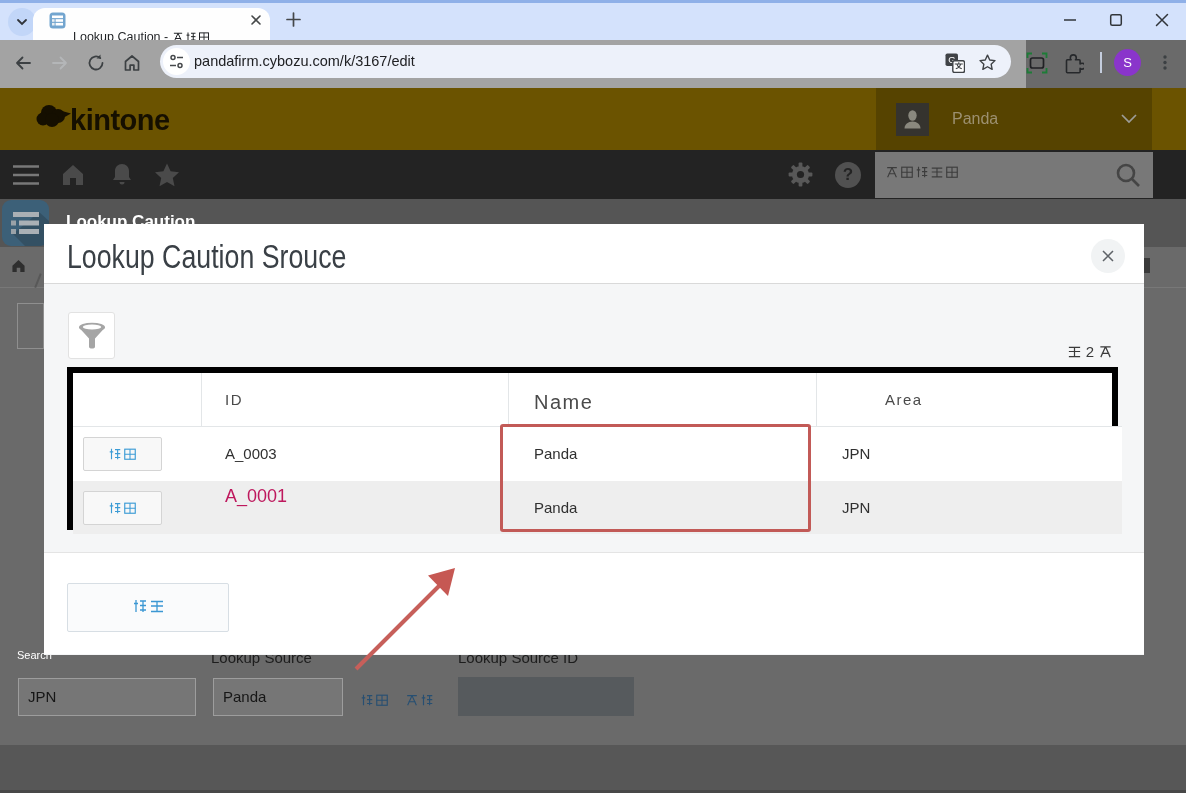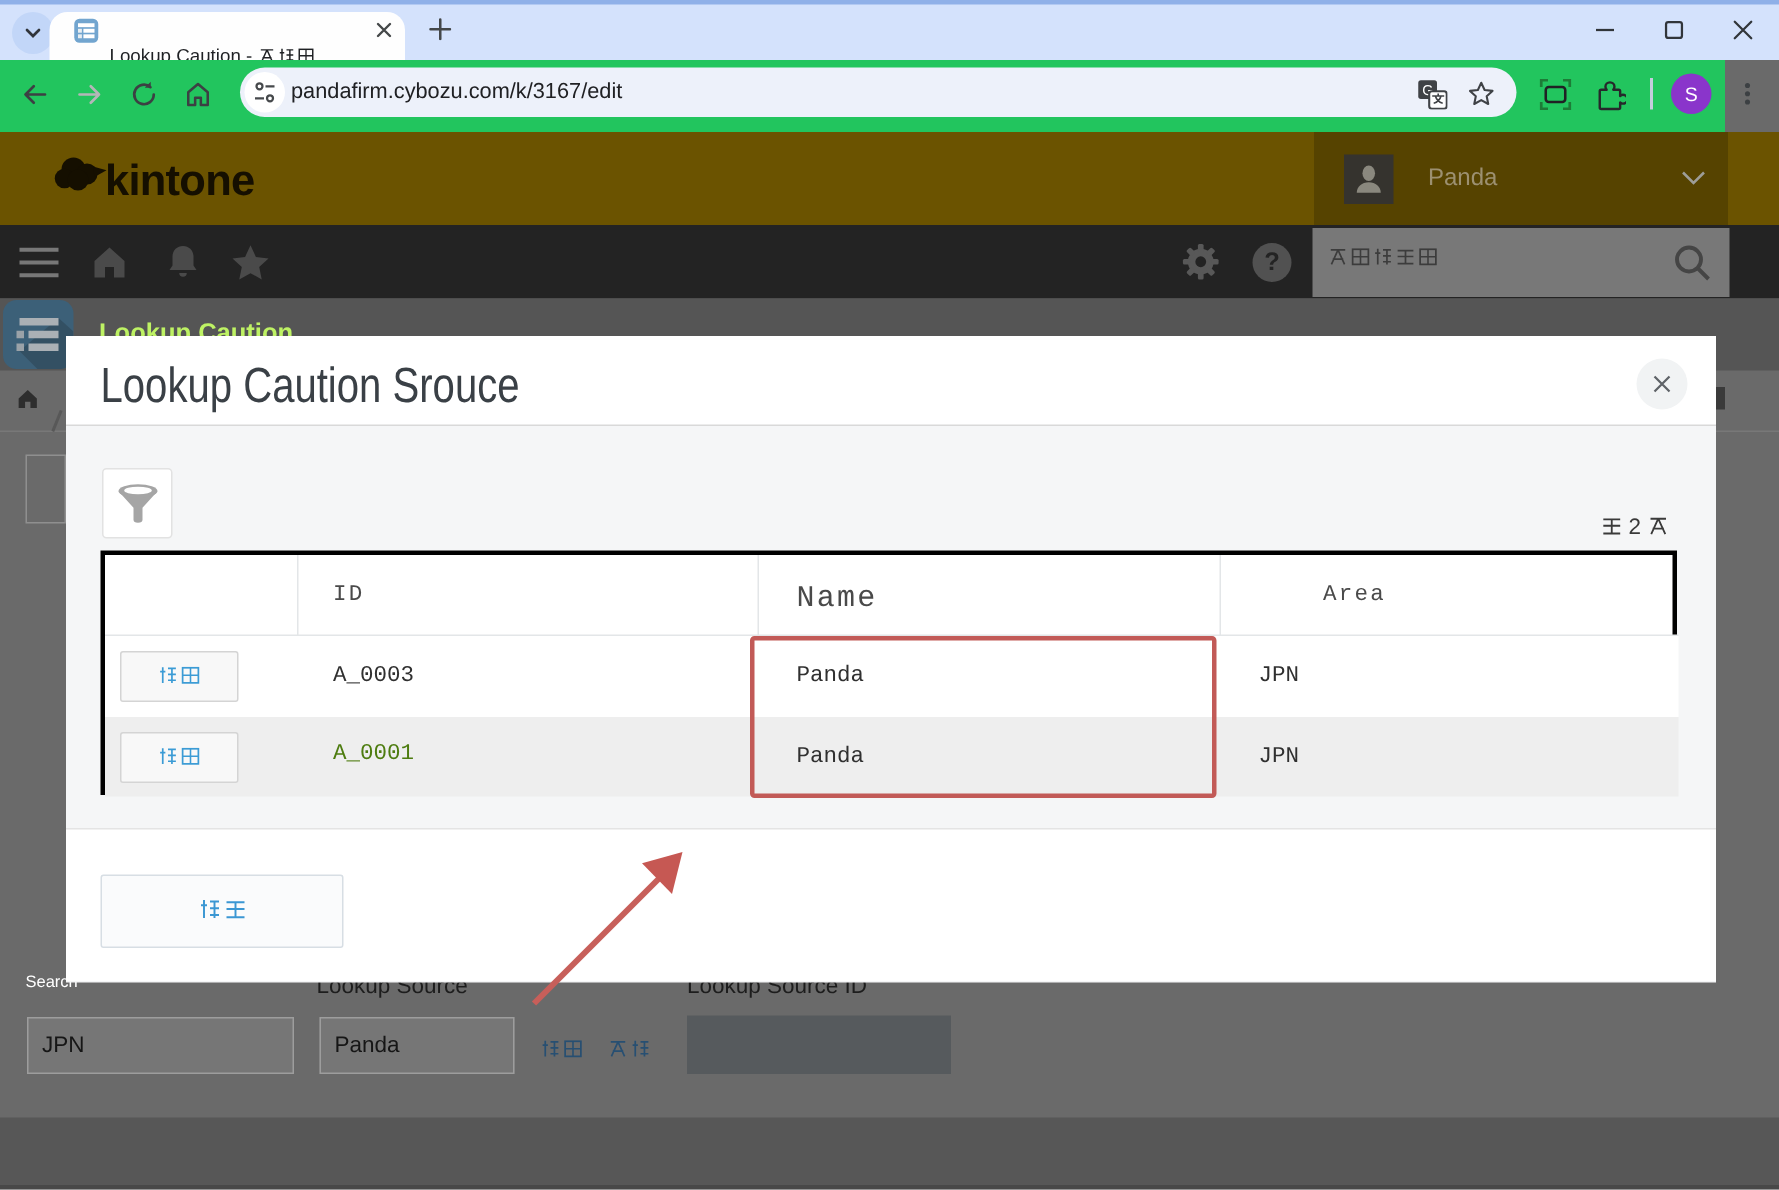--- a/index.html
+++ b/index.html
@@ -50,21 +50,21 @@
       <path d="M2 8h12" stroke="#31353a" stroke-width="1.5"></path>
     </svg>
   <svg class="abs" style="left:1108px;top:12px;" width="16" height="16" viewBox="0 0 16 16">
       <rect x="2.7" y="2.7" width="10.6" height="10.6" rx="1.5" fill="none" stroke="#31353a" stroke-width="1.5"></rect>
     </svg>
   <svg class="abs" style="left:1154px;top:12px;" width="16" height="16" viewBox="0 0 16 16">
       <path d="M2.5 2.5l11 11M13.5 2.5l-11 11" stroke="#31353a" stroke-width="1.5" stroke-linecap="round"></path>
     </svg>
 </div>
 
-<div class="abs" style="left:0;top:40px;width:1150px;height:48px;background:#22c55e;">
+<div class="abs" style="left:0;top:40px;width:1026px;height:48px;background:#a3a3a3;">
 
   <svg class="abs" style="left:13px;top:13px;" width="20" height="20" viewBox="0 0 20 20">
       <path d="M17 10H4M9.5 4.5L4 10l5.5 5.5" stroke="#3c4043" stroke-width="1.8" fill="none" stroke-linecap="round" stroke-linejoin="round"></path>
     </svg>
 
   <svg class="abs" style="left:50px;top:13px;" width="20" height="20" viewBox="0 0 20 20">
       <path d="M3 10h13M10.5 4.5L16 10l-5.5 5.5" stroke="#b4b6b8" stroke-width="1.8" fill="none" stroke-linecap="round" stroke-linejoin="round"></path>
     </svg>
 
   <svg class="abs" style="left:86px;top:13px;" width="20" height="20" viewBox="0 0 20 20">
@@ -211,21 +211,21 @@
 <div class="abs" style="left:2px;top:200px;width:47px;height:46px;border-radius:9px;background:#3c6078;overflow:hidden;">
   <svg class="abs" style="left:0px;top:0px;" width="47" height="46" viewBox="0 0 47 46">
     <path d="M11 34 L37 12 L47 21 L47 46 L23 46 Z" fill="rgba(28,40,48,0.28)"></path>
     <rect x="11" y="12" width="26" height="5" fill="#aab0b5"></rect>
     <rect x="9" y="20.5" width="5" height="5" fill="#9aa2a8"></rect>
       <rect x="17" y="20.5" width="20" height="5" fill="#aab0b5"></rect>
     <rect x="9" y="29" width="5" height="5" fill="#9aa2a8"></rect>
       <rect x="17" y="29" width="20" height="5" fill="#aab0b5"></rect>
   </svg>
 </div>
-<div class="abs" style="left:66px;top:212px;font-size:17px;font-weight:bold;color:#bef264;">Lookup Caution</div>
+<div class="abs" style="left:66px;top:212px;font-size:17px;font-weight:bold;color:#ffffff;">Lookup Caution</div>
 
 <svg class="abs" style="left:11px;top:258px;" width="15" height="16" viewBox="0 0 21 21">
     <path d="M2 10L10.5 2l8.5 8v9h-6v-6h-5v6H2z" fill="#2e2e2e"></path>
   </svg>
 <div class="abs" style="left:37px;top:273px;width:1.5px;height:15px;background:#585858;transform:rotate(22deg);"></div>
 
 <div class="abs" style="left:17px;top:303px;width:27px;height:46px;border:1px solid #8f8f8f;"></div>
 
 <div class="abs" style="left:1144px;top:258px;width:6px;height:15px;background:#3a3a3a;"></div>
 
@@ -267,21 +267,21 @@
       <ellipse cx="14" cy="5" rx="9.2" ry="2.5" fill="#fefefe"></ellipse>
     </svg>
   </div>
 
   <div class="abs" style="left:960px;top:119px;width:109px;text-align:right;font-size:15px;color:#3a3a3a;" id="count"><svg width="15" height="15" viewBox="0 0 16 16" style="vertical-align:-2px;margin:0 0.5px;">
         <path d="M2 3.5h12M2 8h12M2 13.5h12M8 3.5v10" stroke="#3a3a3a" stroke-width="1.3" fill="none"></path>
       </svg><span style="margin:0 3px;">2</span><svg width="15" height="15" viewBox="0 0 16 16" style="vertical-align:-2px;margin:0 0.5px;">
         <path d="M2.5 3h11M8 3L3 14M8 3l5 11M4 10h8" stroke="#3a3a3a" stroke-width="1.3" fill="none"></path>
       </svg></div>
 
-  <div class="abs" style="left:23px;top:143px;width:1051px;height:163px;background:#fff;border:3px solid #000000;font-family:Liberation Mono, monospace;">
+  <div class="abs" style="left:23px;top:143px;width:1051px;height:163px;background:#fff;border:6px solid #000000;">
 
     <div class="abs" style="left:0;top:0;width:1049px;height:54px;border-bottom:1px solid #e3e6e8;"></div>
     <div class="abs" style="left:128px;top:0;width:1px;height:54px;background:#e3e6e8;"></div>
     <div class="abs" style="left:435px;top:0;width:1px;height:54px;background:#e3e6e8;"></div>
     <div class="abs" style="left:743px;top:0;width:1px;height:54px;background:#e3e6e8;"></div>
     <div class="abs" style="left:152px;top:18px;font-size:15px;letter-spacing:1.5px;color:#4a4a4a;">ID</div>
     <div class="abs" style="left:461px;top:18px;font-size:20px;letter-spacing:1.5px;color:#4a4a4a;">Name</div>
     <div class="abs" style="left:768px;top:18px;font-size:15px;letter-spacing:1.5px;color:#4a4a4a;margin-left:44px;">Area</div>
 
     <div class="abs" style="left:0;top:54px;width:1049px;height:54px;background:#fff;"></div>
@@ -299,21 +299,21 @@
         <div style="width:79px;height:34px;background:#f8f8f8;border:1px solid #d4d4d4;border-radius:2px;text-align:center;line-height:32px;"><svg width="14" height="14" viewBox="0 0 16 16" style="vertical-align:-2px;margin:0 0.5px;">
             <path d="M4 2v12M2 5.5h4M8 3h6M8 7.5h6M8 12h6M11 3v11" stroke="#3b9bd5" stroke-width="1.3" fill="none"></path>
           </svg><svg width="14" height="14" viewBox="0 0 16 16" style="vertical-align:-2px;margin:0 0.5px;">
             <rect x="2" y="2.5" width="12" height="11.5" fill="none" stroke="#3b9bd5" stroke-width="1.3"></rect>
             <path d="M2 8.2h12M8 2.5v11.5" stroke="#3b9bd5" stroke-width="1.2"></path>
           </svg></div>
       </div>
     <div class="abs" style="left:152px;top:72px;font-size:15px;color:#303030;">A_0003</div>
     <div class="abs" style="left:461px;top:72px;font-size:15px;color:#303030;">Panda</div>
     <div class="abs" style="left:769px;top:72px;font-size:15px;color:#303030;">JPN</div>
-    <div class="abs" style="left:152px;top:124px;font-size:15px;color:#4d7c0f;">A_0001</div>
+    <div class="abs" style="left:152px;top:113px;font-size:18px;color:#be185d;">A_0001</div>
     <div class="abs" style="left:461px;top:126px;font-size:15px;color:#303030;">Panda</div>
     <div class="abs" style="left:769px;top:126px;font-size:15px;color:#303030;">JPN</div>
   </div>
 
   <div class="abs" style="left:0;top:328px;width:1100px;height:102px;background:#fff;border-top:1px solid #e4e4e4;"></div>
   <div class="abs" style="left:23px;top:359px;width:162px;height:49px;background:#fafbfc;border:1px solid #d7dee4;border-radius:2px;" id="cancel">
       <div style="width:100%;text-align:center;margin-top:14px;"><svg width="16" height="16" viewBox="0 0 16 16" style="vertical-align:-2px;margin:0 0.5px;">
           <path d="M4 2v12M2 5.5h4M8 3h6M8 7.5h6M8 12h6M11 3v11" stroke="#3b97d3" stroke-width="1.3" fill="none"></path>
         </svg><svg width="16" height="16" viewBox="0 0 16 16" style="vertical-align:-2px;margin:0 0.5px;">
           <path d="M2 3.5h12M2 8h12M2 13.5h12M8 3.5v10" stroke="#3b97d3" stroke-width="1.3" fill="none"></path>

